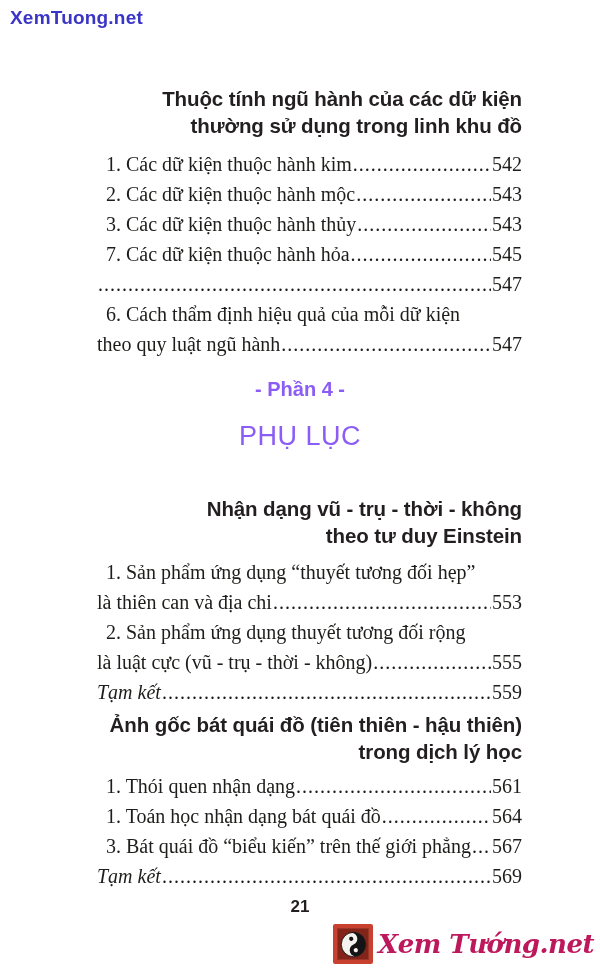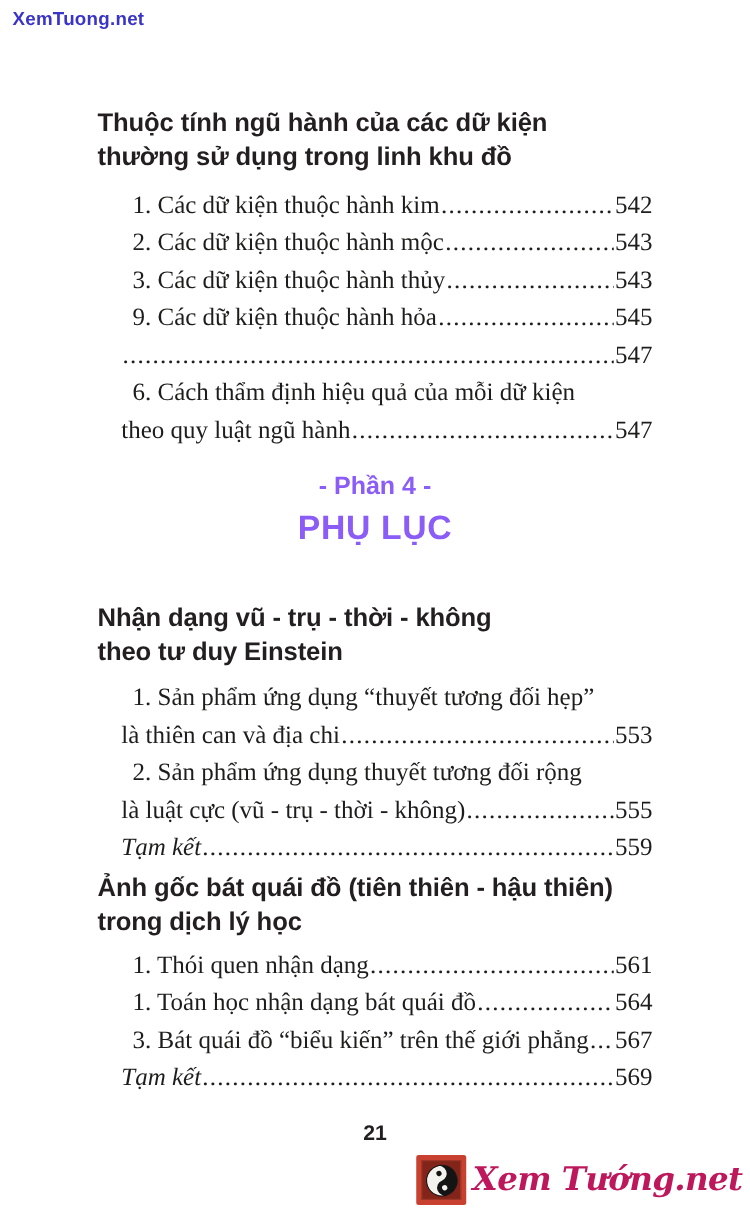--- a/index.html
+++ b/index.html
@@ -6,31 +6,32 @@
   body{
     width:600px;height:975px;position:relative;overflow:hidden;
     background:#ffffff;
     font-family:"Liberation Serif","DejaVu Serif",serif;
     color:#1d1d1b;
   }
   
   .site-link{
     position:absolute;top:7px;left:10px;
     font-family:"Liberation Sans","DejaVu Sans",sans-serif;
-    font-size:15px;font-weight:700;color:#3a35c6;text-decoration:none;
+    font-size:19px;font-weight:700;color:#3a35c6;text-decoration:none;
     letter-spacing:.2px;cursor:pointer;
   }
   
   .page{
     position:absolute;top:0;left:78px;width:444px;padding-top:85px;
   }
   .sec-h{
     margin:0;font-family:"Liberation Sans","DejaVu Sans",sans-serif;
     font-weight:700;font-size:20.5px;line-height:27px;color:#231f20;
     letter-spacing:-.1px;
+    text-align:right;
   }
   .sec-h .hl{display:block;}
   .items{margin-top:10px;padding-left:19px;font-size:20px;line-height:30px;}
   .sec2 .items{margin-top:8px;}
   .sec3 .items{margin-top:6px;}
   .item{margin:0;}
   .line{white-space:nowrap;}
   .row{display:flex;align-items:baseline;}
   .row .t{white-space:nowrap;flex-shrink:0;}
   .num{padding-left:9px;}
@@ -41,21 +42,21 @@
   }
   .dots::after{
     content:"................................................................................";
     letter-spacing:1px;
   }
   .pg{flex:0 0 auto;white-space:nowrap;}
   
   .divider{margin-top:18px;text-align:center;
     font-family:"Liberation Sans","DejaVu Sans",sans-serif;color:#8b5cf6;}
   .part-label{font-size:20px;font-weight:700;line-height:24px;}
-  .part-title{font-size:27px;font-weight:700;line-height:32px;margin-top:5px;letter-spacing:.5px;}
+  .part-title{font-size:27px;font-weight:400;line-height:32px;margin-top:19px;letter-spacing:.5px;}
   .sec2{margin-top:43px;}
   .sec3{margin-top:4px;}
   
   .pageno{
     position:absolute;top:897px;left:0;width:100%;text-align:center;
     font-family:"Liberation Sans","DejaVu Sans",sans-serif;
     font-size:17px;font-weight:700;color:#231f20;
   }
   .logo{
     position:absolute;right:6px;bottom:11px;
@@ -103,21 +104,21 @@
       </div>
       <div class="item">
         <div class="row">
           <span class="t num">3. Các dữ kiện thuộc hành thủy</span>
           <span class="dots"></span>
           <span class="pg">543</span>
         </div>
       </div>
       <div class="item">
         <div class="row">
-          <span class="t num">9. Các dữ kiện thuộc hành hỏa</span>
+          <span class="t num">7. Các dữ kiện thuộc hành hỏa</span>
           <span class="dots"></span>
           <span class="pg">545</span>
         </div>
       </div>
       <div class="item">
         <div class="row">
           <span class="dots"></span>
           <span class="pg">547</span>
         </div>
       </div>

